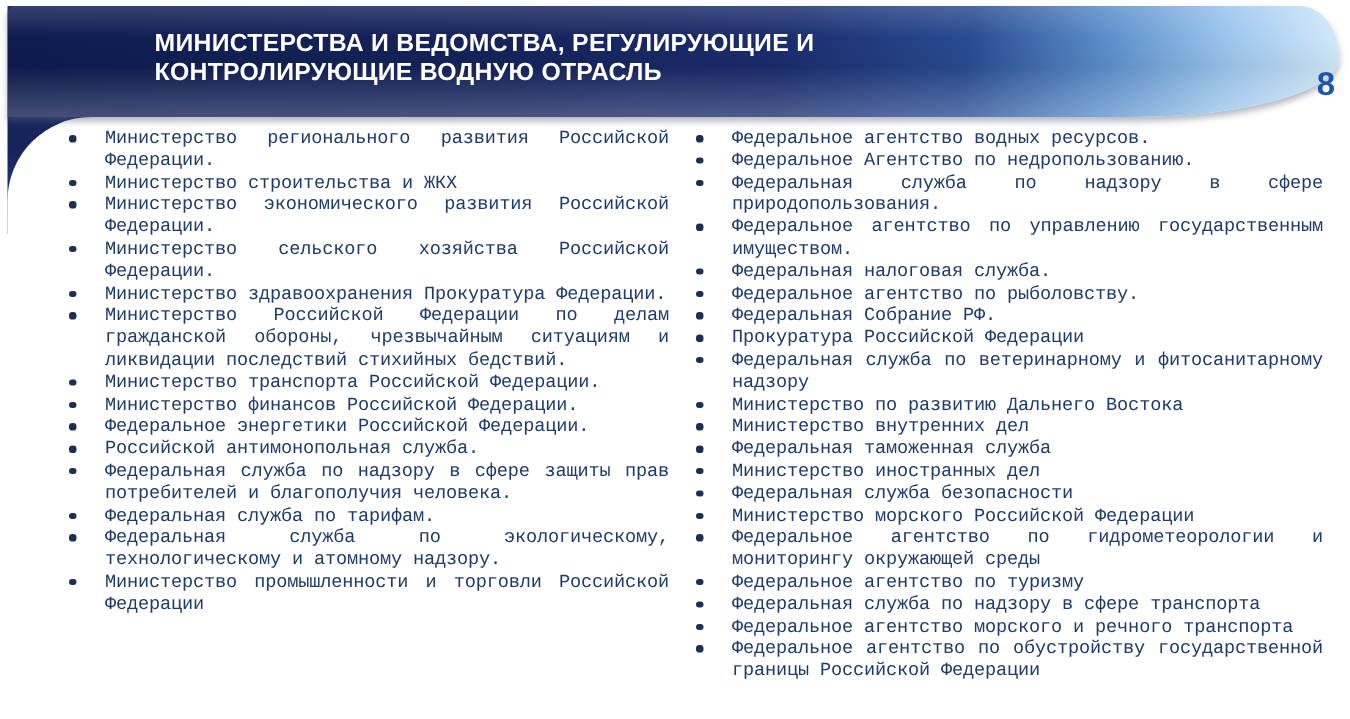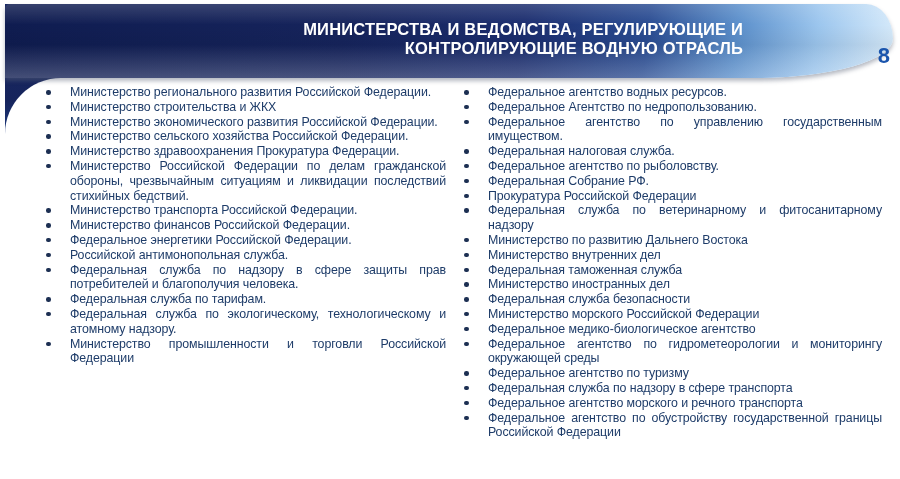--- a/index.html
+++ b/index.html
@@ -27,21 +27,21 @@
     position:absolute; left:5px; top:4px; width:888px; height:74px;
     background:
       linear-gradient(to bottom, rgba(255,255,255,0.16) 0%, rgba(255,255,255,0) 28%, rgba(0,0,0,0.05) 55%, rgba(255,255,255,0.22) 100%),
       linear-gradient(97deg, #0f1c50 0%, #16245c 38%, #1b2d6e 58%, #2a4c92 72%, #5b8fcb 82%, #9cc6ee 91%, #d9ecfb 100%);
     border-top-left-radius:6px;
     border-top-right-radius:34px 44px;
     border-bottom-right-radius:175px 50px;
     box-shadow:0 3px 4px rgba(90,100,120,0.45);
     z-index:3;
     display:flex; flex-direction:column; justify-content:center;
-    padding:2px 150px 6px 36px; text-align:right;
+    padding:2px 150px 6px 98px; text-align:left;
   }
   .header-band .title-line {
     color:#ffffff; font-weight:bold; font-size:16.5px; line-height:19px; letter-spacing:0.2px;
   }
 
   .page-number {
     position:absolute; right:10px; top:45px; z-index:4;
     font-size:22px; font-weight:bold; color:#1b55ad; line-height:1;
     font-family:"Liberation Sans", sans-serif;
   }
@@ -57,21 +57,21 @@
   .col-right { width:424px; }
   .col li { display:flex; align-items:flex-start; }
   .col .bullet {
     flex:none; width:30px; padding-top:5px;
   }
   .col .bullet::before {
     content:""; display:block; width:4.5px; height:4.5px; border-radius:50%;
     background:#1c2f52; margin-left:6px;
   }
   .col .item-text {
-    flex:1 1 auto; text-align:justify;
+    flex:1 1 auto; text-align:justify;font-family:Liberation Mono, monospace;
   }
 </style>
 </head>
 <body>
 
 <div class="slide">
 
   <div class="corner-navy"></div>
 
   <div class="content-panel"></div>
@@ -164,20 +164,24 @@
         <li>
           <span class="bullet"></span>
           <span class="item-text">Федеральное агентство водных ресурсов.</span>
         </li>
 
         <li>
           <span class="bullet"></span>
           <span class="item-text">Федеральное Агентство по недропользованию.</span>
         </li>
 
+        <li>
+          <span class="bullet"></span>
+          <span class="item-text">Федеральная служба по надзору в сфере природопользования.</span>
+        </li>
 
         <li>
           <span class="bullet"></span>
           <span class="item-text">Федеральное агентство по управлению государственным имуществом.</span>
         </li>
 
         <li>
           <span class="bullet"></span>
           <span class="item-text">Федеральная налоговая служба.</span>
         </li>
@@ -225,24 +229,20 @@
         <li>
           <span class="bullet"></span>
           <span class="item-text">Федеральная служба безопасности</span>
         </li>
 
         <li>
           <span class="bullet"></span>
           <span class="item-text">Министерство морского Российской Федерации</span>
         </li>
 
-        <li>
-          <span class="bullet"></span>
-          <span class="item-text">Федеральное медико-биологическое агентство</span>
-        </li>
 
         <li>
           <span class="bullet"></span>
           <span class="item-text">Федеральное агентство по гидрометеорологии и мониторингу окружающей среды</span>
         </li>
 
         <li>
           <span class="bullet"></span>
           <span class="item-text">Федеральное агентство по туризму</span>
         </li>

